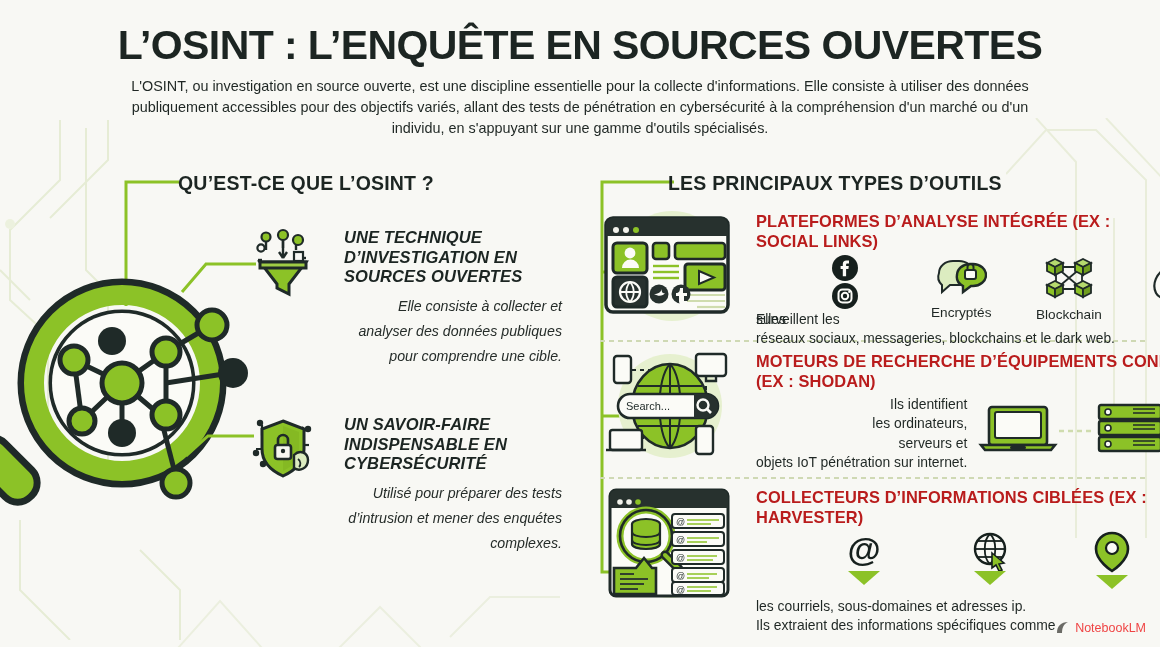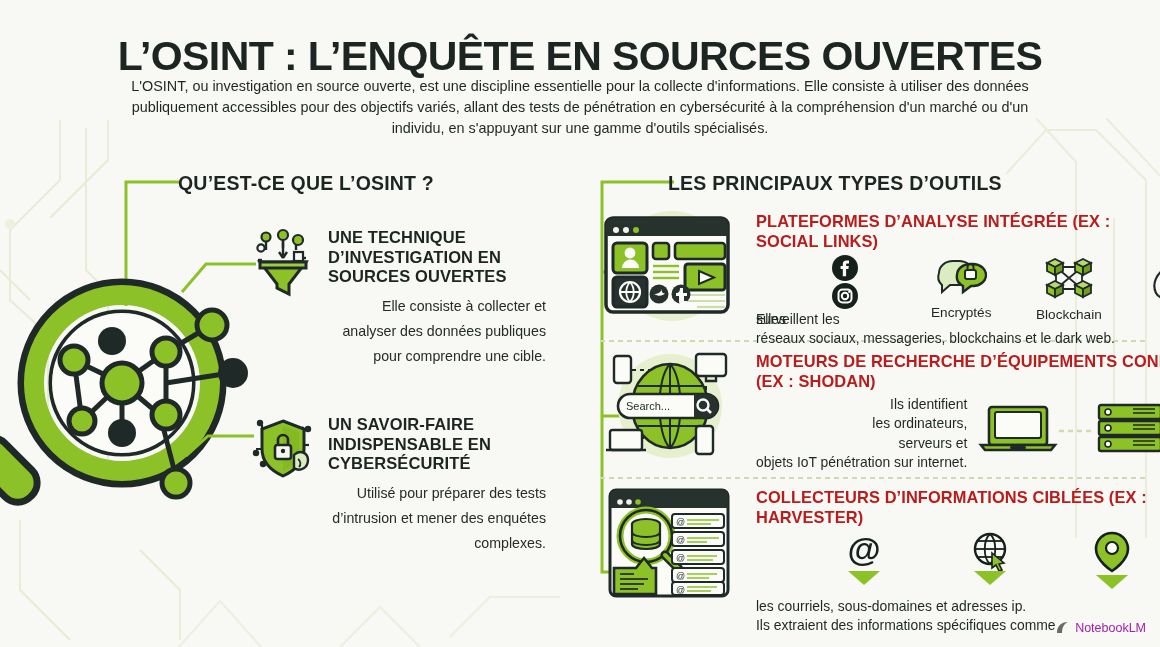--- a/index.html
+++ b/index.html
@@ -20,21 +20,20 @@
   .deco-right { right: -6px; top: 118px;  width: 160px; height: 420px; opacity: .55; }
   .deco-bottom{ left: 150px; bottom: -10px; width: 420px; height: 90px; opacity: .45; }
 
   
   .title {
     position: absolute; left: 0; right: 0; top: 22px;
     text-align: center;
     font-size: 41px; font-weight: 700; letter-spacing: -0.6px;
     color: #1c2522;
     font-family: "Liberation Sans", sans-serif;
-    margin-top: 11px;
   }
   .intro {
     position: absolute; left: 110px; width: 940px; top: 76px;
     text-align: center; font-size: 14.4px; line-height: 21px;
     color: #1f2724;
   }
 
   
   .sec-head {
     position: absolute;
@@ -42,21 +41,21 @@
     color: #1c2522;
   }
   .sec-head.left  { left: 178px; top: 172px; }
   .sec-head.right { left: 668px; top: 172px; }
 
   .bracket { position: absolute; }
   .bracket.l { left: 118px; top: 178px; width: 62px; height: 132px; }
   .bracket.r { left: 586px; top: 178px; width: 90px; height: 398px; }
 
   
-  .litem { position: absolute; display: flex; gap: 14px; }
+  .litem { position: absolute; display: flex; gap: 30px; font-style: italic; }
   .litem .ico { width: 62px; flex: 0 0 62px; }
   .litem .txt { width: 218px; }
   .litem h3 {
     font-size: 16.5px; font-weight: 700; line-height: 19.5px;
     color: #1c2522; letter-spacing: .1px; text-transform: uppercase;
   }
   .litem p {
     margin-top: 7px; font-size: 14.2px; line-height: 25px; color: #252c29; text-align: right;
   }
   #litem-1 { left: 252px; top: 228px; }
@@ -93,21 +92,21 @@
   .b2-text .wide { white-space: nowrap; }
   .b2-icons { flex: 1; padding-top: 6px; }
 
   .b3-icons { margin-top: 4px; height: 62px; position: relative; }
   .b3-icons .col { position: absolute; text-align: center; }
   .b3-text { font-size: 13.9px; line-height: 19.4px; color: #1f2724; margin-top: 4px; }
 
   .wm {
     position: absolute; right: 14px; bottom: 12px;
     display: flex; align-items: center; gap: 5px;
-    font-size: 12.5px; color: #a21caf;
+    font-size: 12.5px; color: #ef4444;
   }
 </style>
 </head>
 <body>
 
 <div class="page">
 
   <svg class="deco deco-left" viewBox="0 0 230 520">
     <g fill="none" stroke="#d8e3bc" stroke-width="2">
       <path d="M70 0 L70 60 L20 110 L20 180 L58 215 L58 300"></path>

